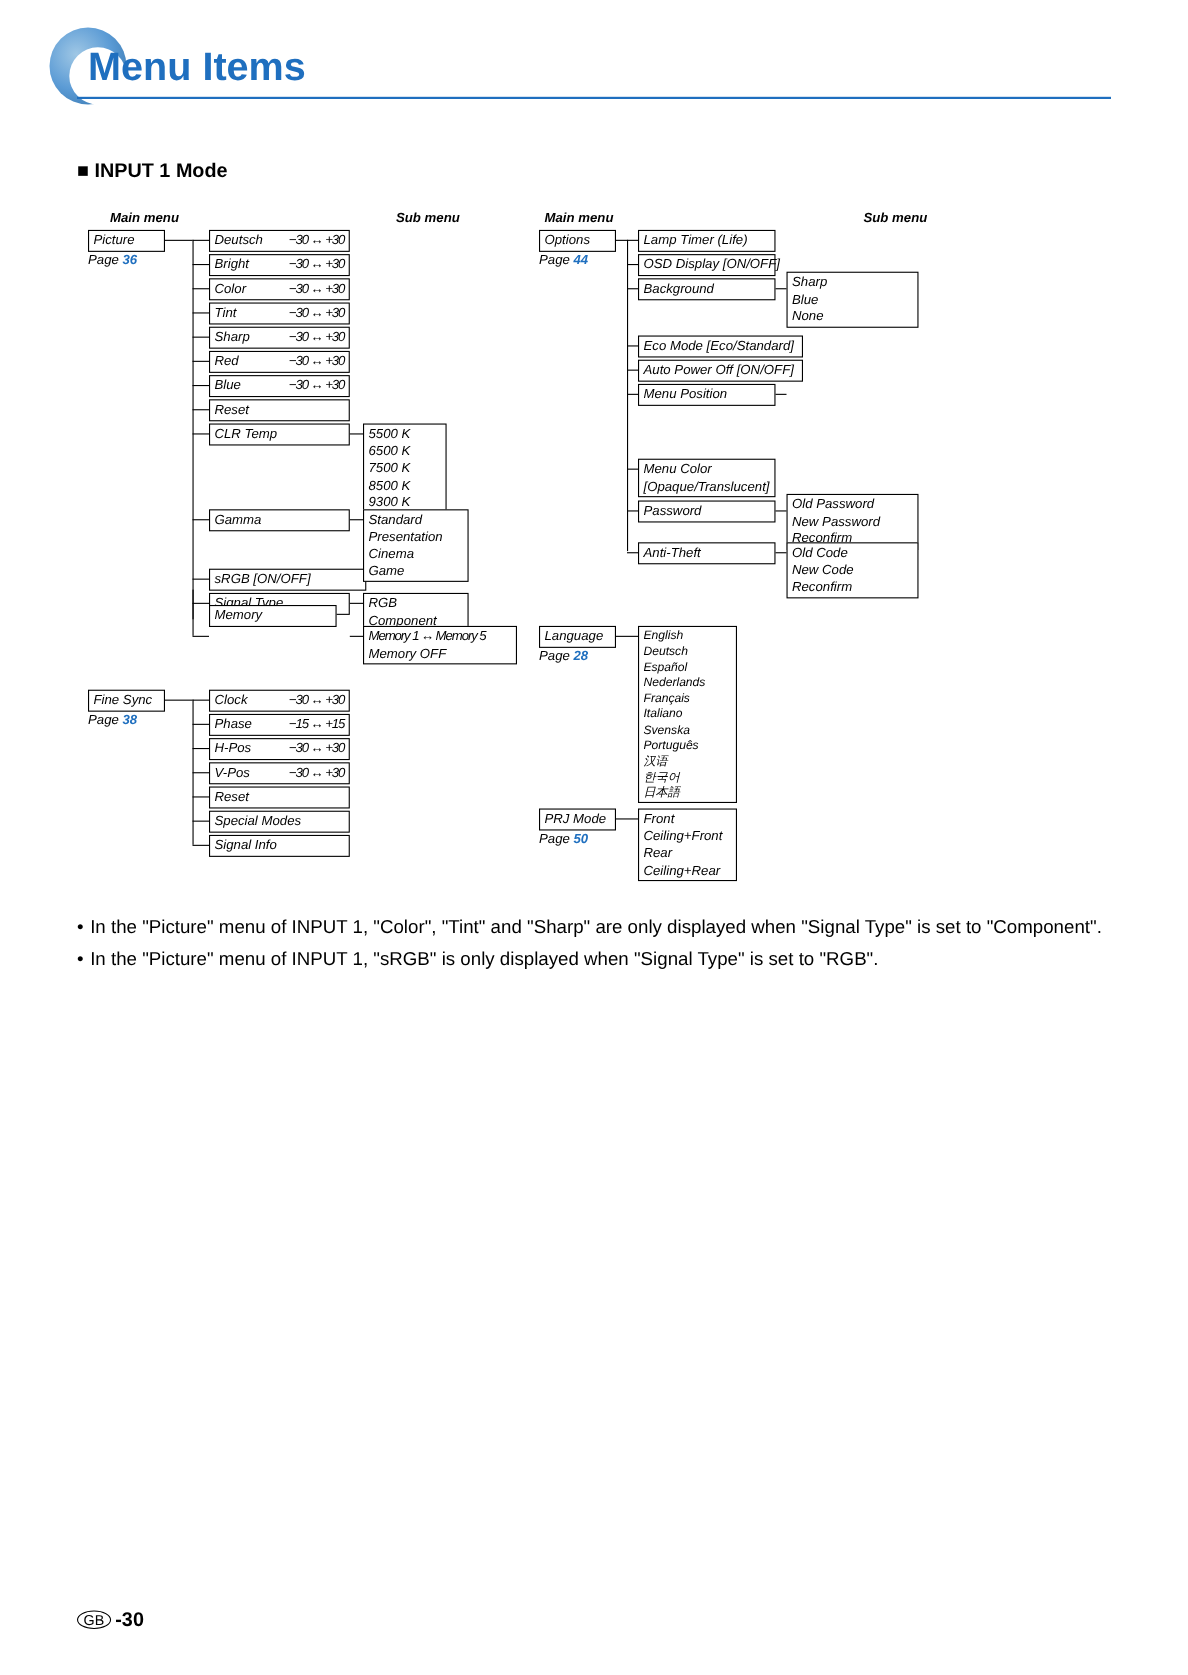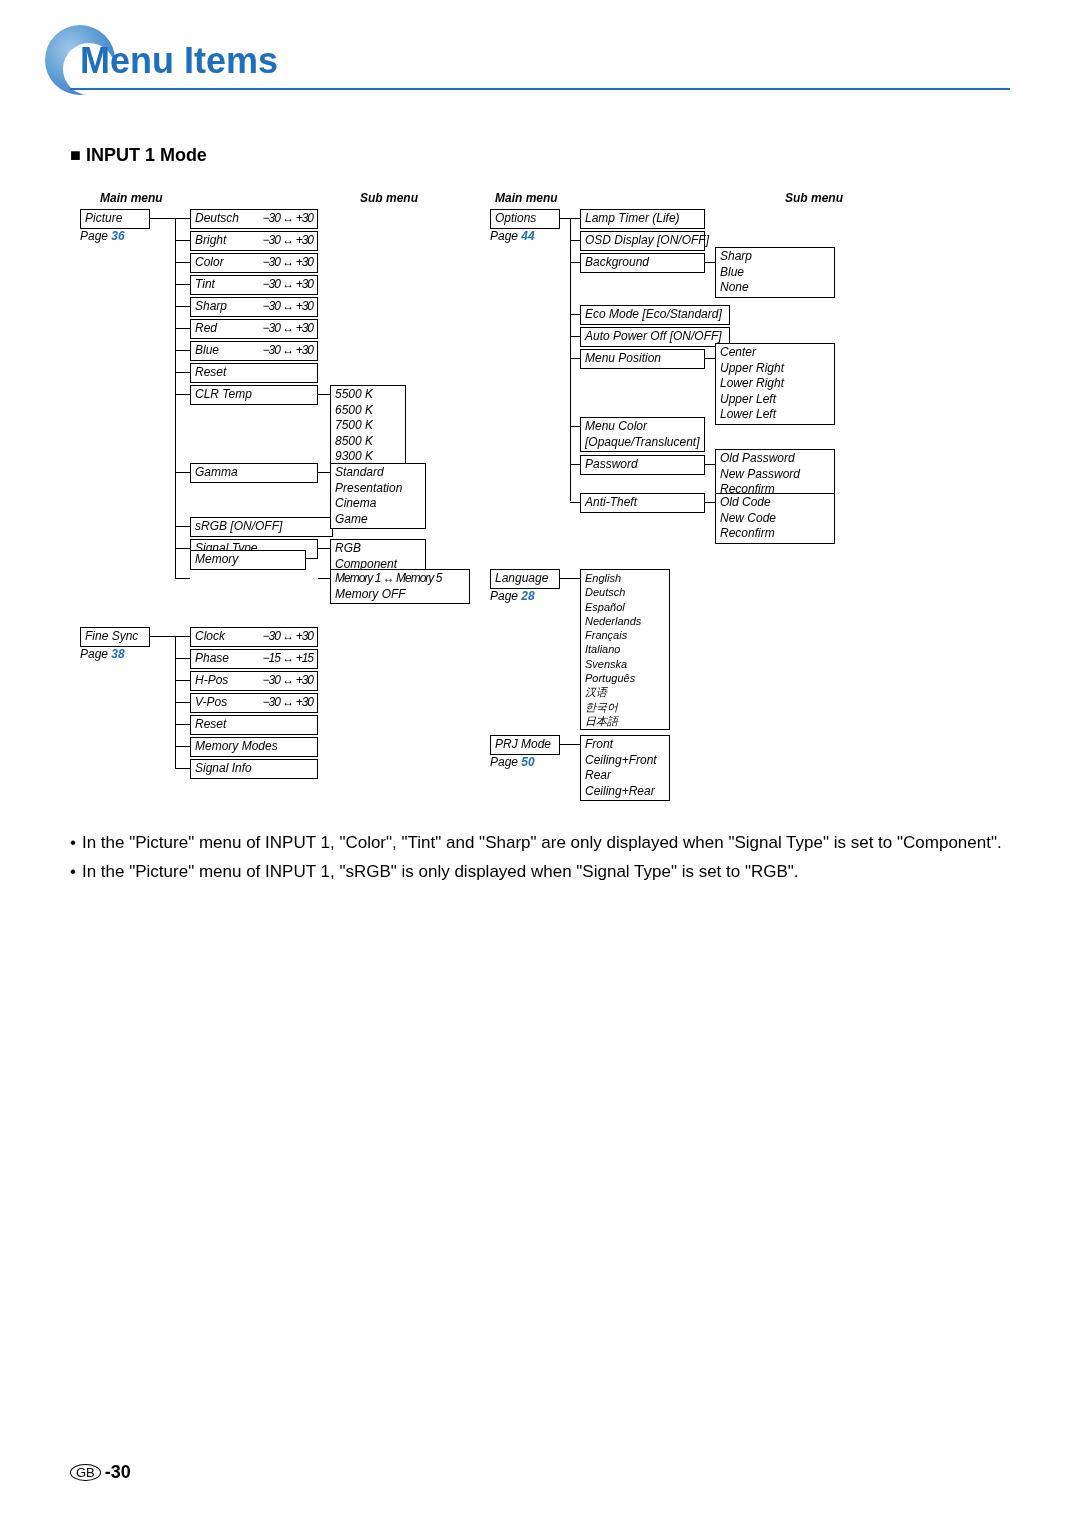--- a/index.html
+++ b/index.html
@@ -225,21 +225,21 @@
     <div class="txt col-picture" style="top:456px"><span>Page </span><span class="page-ref">38</span></div>
 
     <div class="hline" style="left:80px;top:445px;width:25px"></div>
     <div class="vline" style="left:105px;top:445px;height:132px"></div>
 
     <div class="box col-p1" style="top:436px;width:128px"><span>Clock</span><span style="float:right" class="arrow">−30 ↔ +30</span></div>
     <div class="box col-p1" style="top:458px;width:128px"><span>Phase</span><span style="float:right" class="arrow">−15 ↔ +15</span></div>
     <div class="box col-p1" style="top:480px;width:128px"><span>H-Pos</span><span style="float:right" class="arrow">−30 ↔ +30</span></div>
     <div class="box col-p1" style="top:502px;width:128px"><span>V-Pos</span><span style="float:right" class="arrow">−30 ↔ +30</span></div>
     <div class="box col-p1" style="top:524px;width:128px">Reset</div>
-    <div class="box col-p1" style="top:546px;width:128px">Memory Modes</div>
+    <div class="box col-p1" style="top:546px;width:128px">Special Modes</div>
     <div class="box col-p1" style="top:568px;width:128px">Signal Info</div>
 
     <div class="hline" style="left:105px;top:445px;width:15px"></div>
     <div class="hline" style="left:105px;top:467px;width:15px"></div>
     <div class="hline" style="left:105px;top:489px;width:15px"></div>
     <div class="hline" style="left:105px;top:511px;width:15px"></div>
     <div class="hline" style="left:105px;top:533px;width:15px"></div>
     <div class="hline" style="left:105px;top:555px;width:15px"></div>
     <div class="hline" style="left:105px;top:577px;width:15px"></div>
 
@@ -267,25 +267,20 @@
     <div class="hline" style="left:500px;top:145px;width:10px"></div>
     <div class="hline" style="left:500px;top:167px;width:10px"></div>
     <div class="hline" style="left:500px;top:235px;width:10px"></div>
     <div class="hline" style="left:500px;top:273px;width:10px"></div>
     <div class="hline" style="left:500px;top:311px;width:10px"></div>
 
     <div class="box col-o2" style="top:56px;width:120px;white-space:pre">Sharp
 Blue
 None</div>
     <div class="hline" style="left:635px;top:71px;width:10px"></div>
-    <div class="box col-o2" style="top:152px;width:120px;white-space:pre">Center
-Upper Right
-Lower Right
-Upper Left
-Lower Left</div>
     <div class="hline" style="left:635px;top:167px;width:10px"></div>
     <div class="box col-o2" style="top:258px;width:120px;white-space:pre">Old Password
 New Password
 Reconfirm</div>
     <div class="hline" style="left:635px;top:273px;width:10px"></div>
     <div class="box col-o2" style="top:302px;width:120px;white-space:pre">Old Code
 New Code
 Reconfirm</div>
     <div class="hline" style="left:635px;top:311px;width:10px"></div>
 

